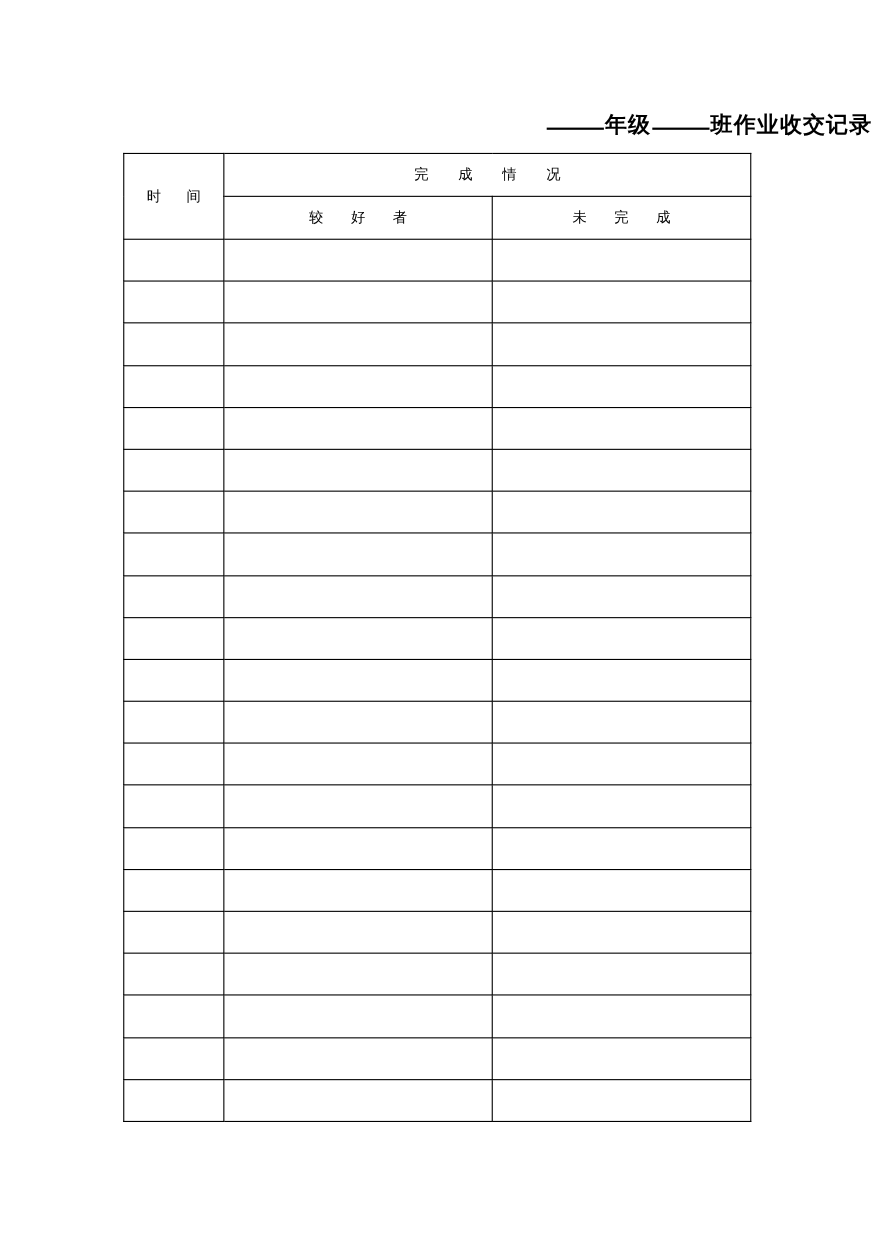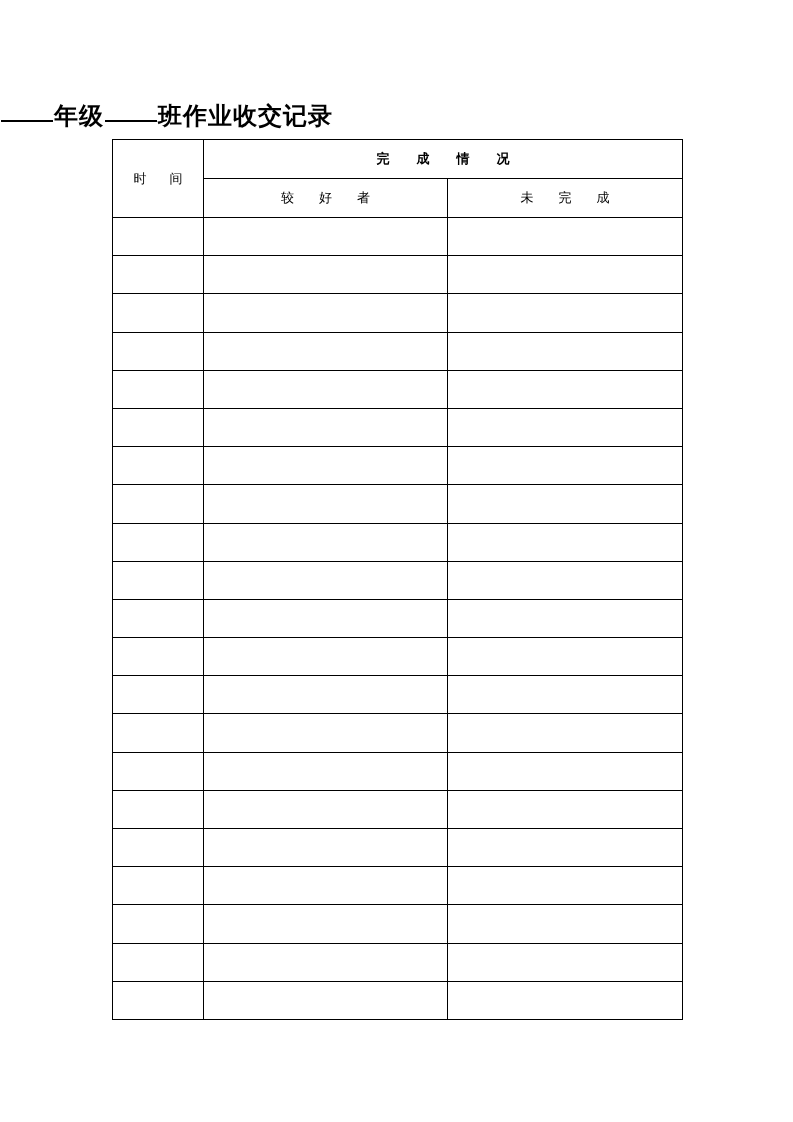--- a/index.html
+++ b/index.html
@@ -21,22 +21,22 @@
     height: 1122px;
     box-sizing: border-box;
     position: relative;
   }
 
   .doc-title {
     position: absolute;
     top: 100px;
     left: 0;
     width: 793px;
-    text-align: left;
-    font-size: 24px;
+    text-align: right;
+    font-size: 20px;
     font-weight: bold;
     letter-spacing: 1px;
     font-family: "DejaVu Sans", sans-serif;
     white-space: nowrap;
   }
   .doc-title .blank {
     display: inline-block;
     border-bottom: 2px solid #000;
     width: 52px;
     vertical-align: 2px;
@@ -68,21 +68,20 @@
     height: 76px;
     font-size: 14px;
     letter-spacing: 5px;
     text-indent: 5px;
   }
   td.head-span {
     height: 38px;
     font-size: 14px;
     letter-spacing: 7px;
     text-indent: 7px;
-    font-weight: bold;
   }
   td.head-sub {
     height: 38px;
     font-size: 13px;
     letter-spacing: 6px;
     text-indent: 6px;
   }
   td.body-cell {
     height: 37.2px;
   }

